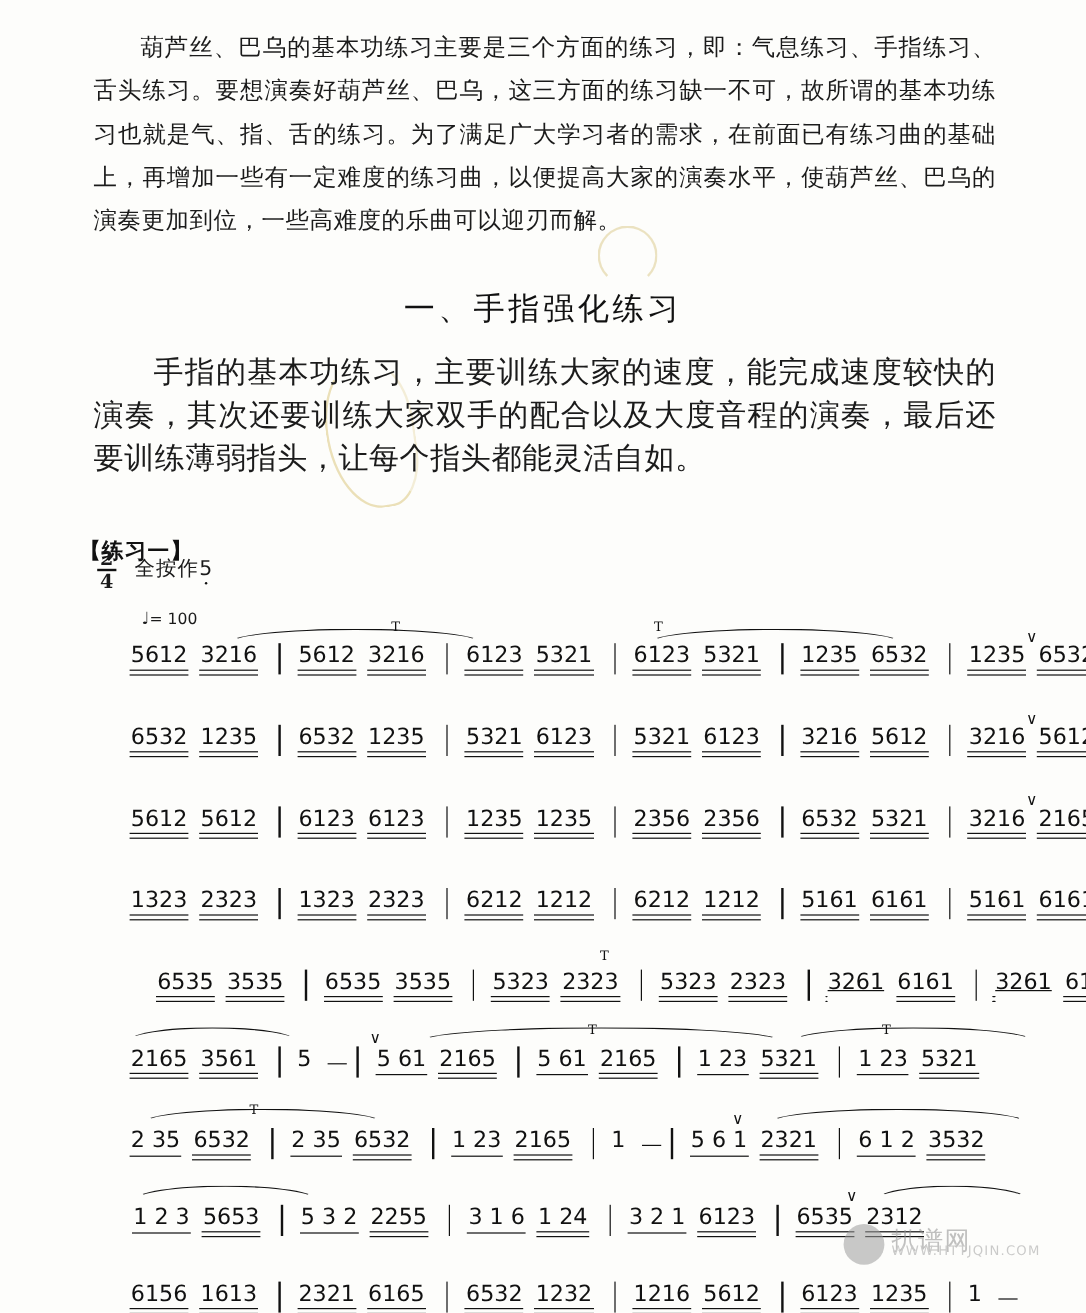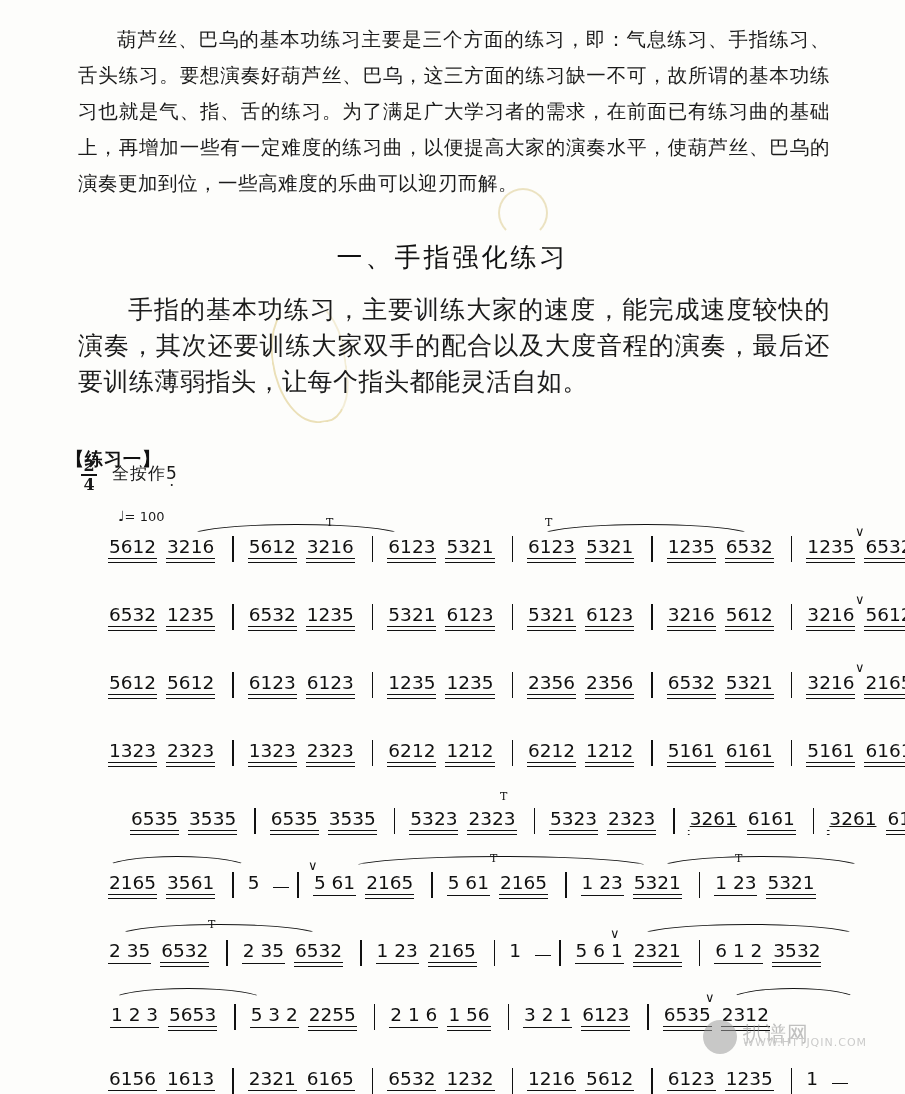--- a/index.html
+++ b/index.html
@@ -392,21 +392,21 @@
     <span class="measure"><span class="grp b1">6 1 2</span><span class="grp b2">3532</span></span>
   </div>
   <div class="slur" style="left:118px; top:924px; width:200px;"></div>
   <div class="tmark" style="left:208px; top:918px;">T</div>
   <div class="vmark" style="left:610px; top:926px;">∨</div>
   <div class="slur" style="left:640px; top:924px; width:215px;"></div>
 
   <div class="staff" style="left:110px; top:1004px;">
     <span class="measure"><span class="grp b1">1 2 3</span><span class="grp b2">5653</span></span><span class="barline"></span>
     <span class="measure"><span class="grp b1">5 3 2</span><span class="grp b2">2255</span></span><span class="barline"></span>
-    <span class="measure"><span class="grp b1">2 1 6</span><span class="grp b2">1 56</span></span><span class="barline"></span>
+    <span class="measure"><span class="grp b1">3 1 6</span><span class="grp b2">1 24</span></span><span class="barline"></span>
     <span class="measure"><span class="grp b1">3 2 1</span><span class="grp b2">6123</span></span><span class="barline"></span>
     <span class="measure"><span class="grp b2">6535</span><span class="grp b2">2312</span></span>
   </div>
   <div class="slur" style="left:112px; top:988px; width:150px;"></div>
   <div class="vmark" style="left:705px; top:990px;">∨</div>
   <div class="slur" style="left:730px; top:988px; width:125px;"></div>
 
   <div class="staff" style="left:108px; top:1068px;">
     <span class="measure"><span class="grp b2">6156</span><span class="grp b2">1613</span></span><span class="barline"></span>
     <span class="measure"><span class="grp b2">2321</span><span class="grp b2">6165</span></span><span class="barline"></span>

